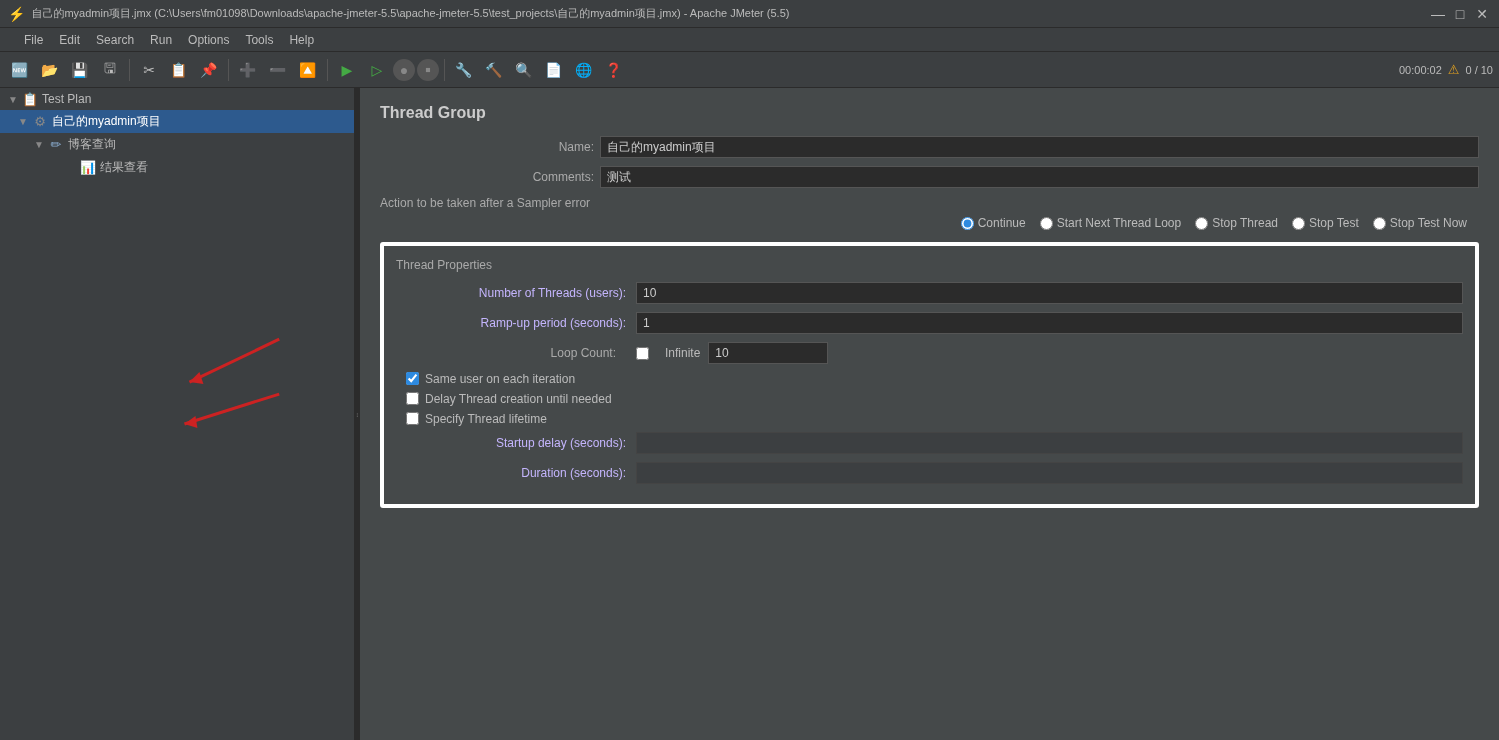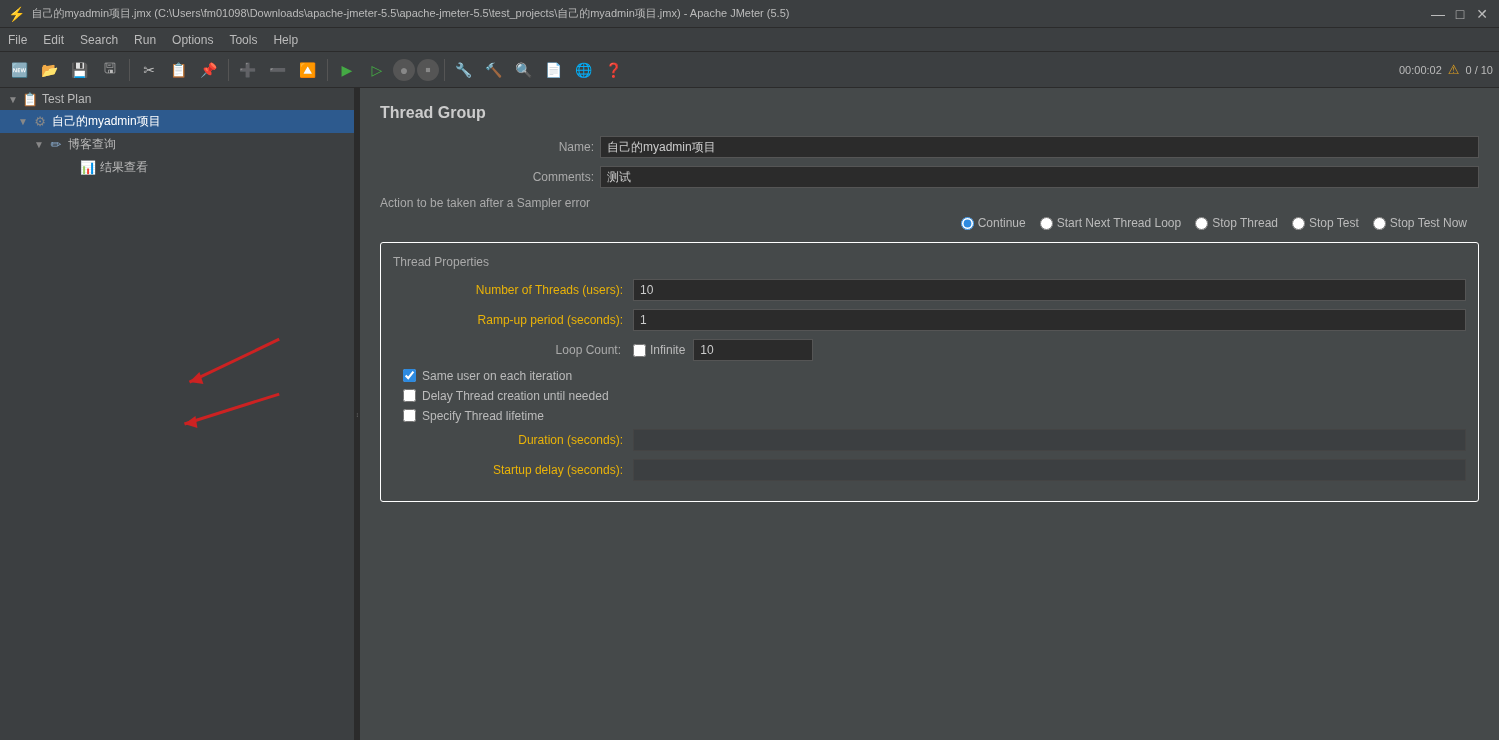--- a/index.html
+++ b/index.html
@@ -53,21 +53,21 @@
       align-items: center;
       justify-content: center;
     }
 
     
     .menu-bar {
       background: #3c3f41;
       height: 24px;
       display: flex;
       align-items: center;
-      padding: 0 0;
+      padding: 0 16px;
       border-bottom: 1px solid #2b2b2b;
       flex-shrink: 0;
     }
     .menu-item {
       padding: 2px 8px;
       cursor: pointer;
       font-size: 12px;
       color: #bbbbbb;
     }
 
@@ -248,40 +248,40 @@
     .radio-option input[type="radio"] {
       accent-color: #2d8ae0;
       cursor: pointer;
     }
     .radio-label {
       font-size: 12px;
       color: #bbbbbb;
     }
 
     .thread-properties-section {
-      border: 1px solid #ffffff;
+      border: 4px solid #ffffff;
       border-radius: 3px;
       padding: 12px;
       margin-bottom: 12px;
     }
     .section-header {
       font-size: 12px;
       color: #aaaaaa;
       margin-bottom: 10px;
     }
 
     .prop-row {
       display: flex;
       align-items: center;
       margin-bottom: 8px;
     }
     .prop-label {
       width: 240px;
       font-size: 12px;
-      color: #eab308;
+      color: #c4b5fd;
       text-align: right;
       padding-right: 10px;
       flex-shrink: 0;
     }
     .prop-input {
       width: 200px;
       height: 22px;
       background: #2b2b2b;
       border: 1px solid #555;
       color: #cccccc;
@@ -303,27 +303,27 @@
     .loop-row {
       display: flex;
       align-items: center;
       margin-bottom: 8px;
     }
     .loop-label {
       width: 240px;
       font-size: 12px;
       color: #aaaaaa;
       text-align: right;
-      padding-right: 12px;
+      padding-right: 20px;
       flex-shrink: 0;
     }
     .checkbox-inline {
       display: flex;
       align-items: flex-end;
-      gap: 4px;
+      gap: 16px;
       margin-right: 8px;
     }
     .checkbox-inline input[type="checkbox"] {
       accent-color: #2d8ae0;
       cursor: pointer;
     }
     .checkbox-label {
       font-size: 12px;
       color: #bbbbbb;
     }
@@ -544,26 +544,26 @@
         <input type="checkbox" style="">
         <span class="check-row-label">Delay Thread creation until needed</span>
       </div>
 
       <div class="check-row">
         <input type="checkbox" style="">
         <span class="check-row-label">Specify Thread lifetime</span>
       </div>
 
       <div class="prop-row">
+        <span class="prop-label">Startup delay (seconds):</span>
+        <input class="prop-input-wide disabled-input" type="text" value="" disabled="" style="">
+      </div>
+
+      <div class="prop-row">
         <span class="prop-label">Duration (seconds):</span>
         <input class="prop-input-wide disabled-input" type="text" value="" disabled="" style="">
       </div>
 
-      <div class="prop-row">
-        <span class="prop-label">Startup delay (seconds):</span>
-        <input class="prop-input-wide disabled-input" type="text" value="" disabled="" style="">
-      </div>
-
     </div>
 
   </div>
 
 </div>
 
 </body></html>

